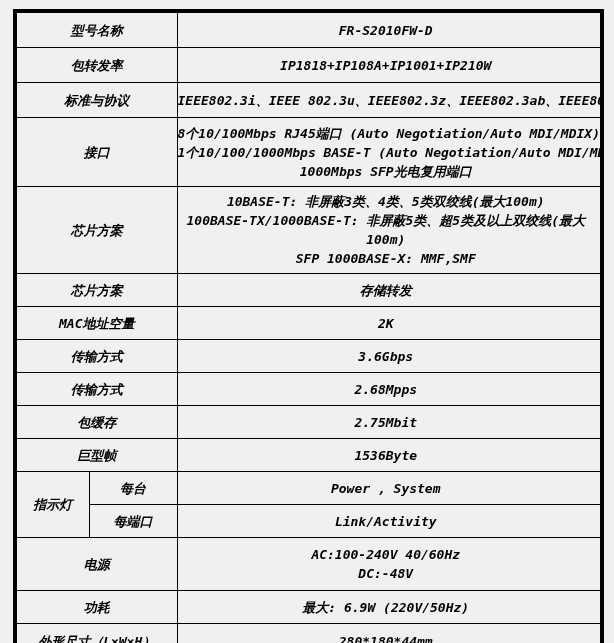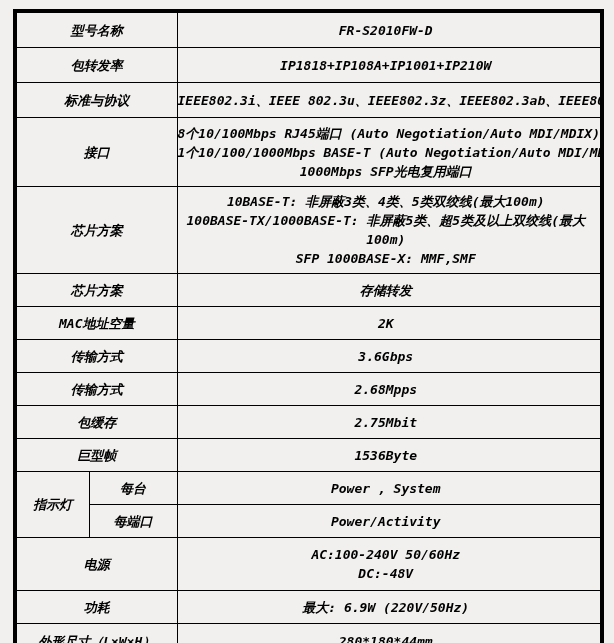--- a/index.html
+++ b/index.html
@@ -153,28 +153,28 @@
       <td class="lbl" rowspan="2">指示灯</td>
       <td class="lbl">每台</td>
       <td class="val">
             <div>Power , System</div>
           </td>
     </tr>
 
     <tr class="h26">
       <td class="lbl">每端口</td>
       <td class="val">
-            <div>Power/Activity</div>
+            <div>Link/Activity</div>
           </td>
     </tr>
 
     <tr class="h46">
       <td class="lbl" colspan="2">电源</td>
       <td class="val">
-        <div>AC:100-240V 50/60Hz</div>
+        <div>AC:100-240V 40/60Hz</div>
         <div>DC:-48V</div>
       </td>
     </tr>
 
     <tr class="h26">
       <td class="lbl" colspan="2">功耗</td>
       <td class="val">
             <div>最大: 6.9W (220V/50Hz)</div>
           </td>
     </tr>

